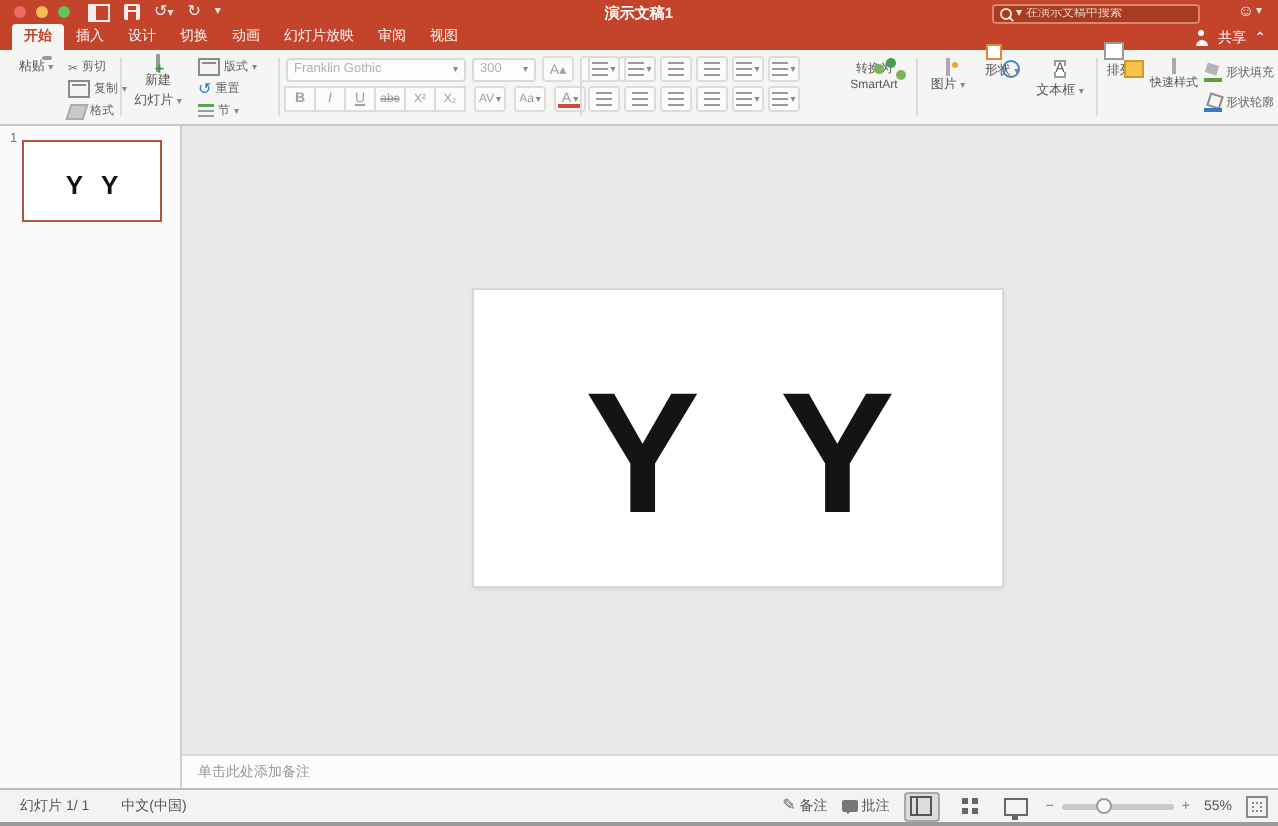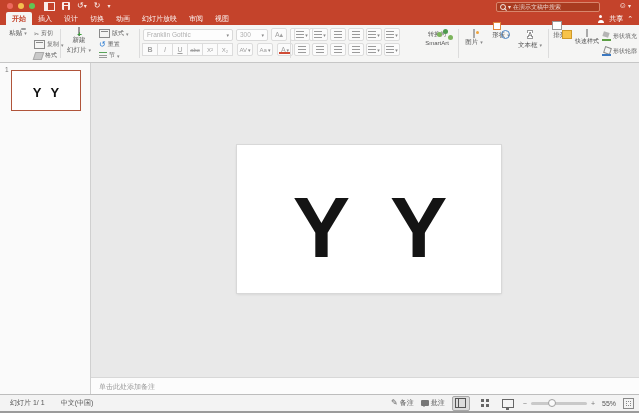--- a/index.html
+++ b/index.html
@@ -140,20 +140,21 @@
       <span class="tl y"></span>
       <span class="tl g"></span>
     </div>
     <div class="winicons">
       <span class="ico-panel"></span>
       <span class="ico-save"></span>
       <span><span>↺</span><span class="caret">▾</span></span>
       <span>↻</span>
       <span class="caret">▾</span>
     </div>
+    <div class="apptitle">演示文稿1</div>
     <div class="searchbox">
       <span class="ico-search"></span>
       <span class="caret">▾</span>
       <input placeholder="在演示文稿中搜索" style="">
     </div>
     <div class="smiley">
       <span>☺</span>
         <span class="caret">▾</span>
     </div>
   </div>

